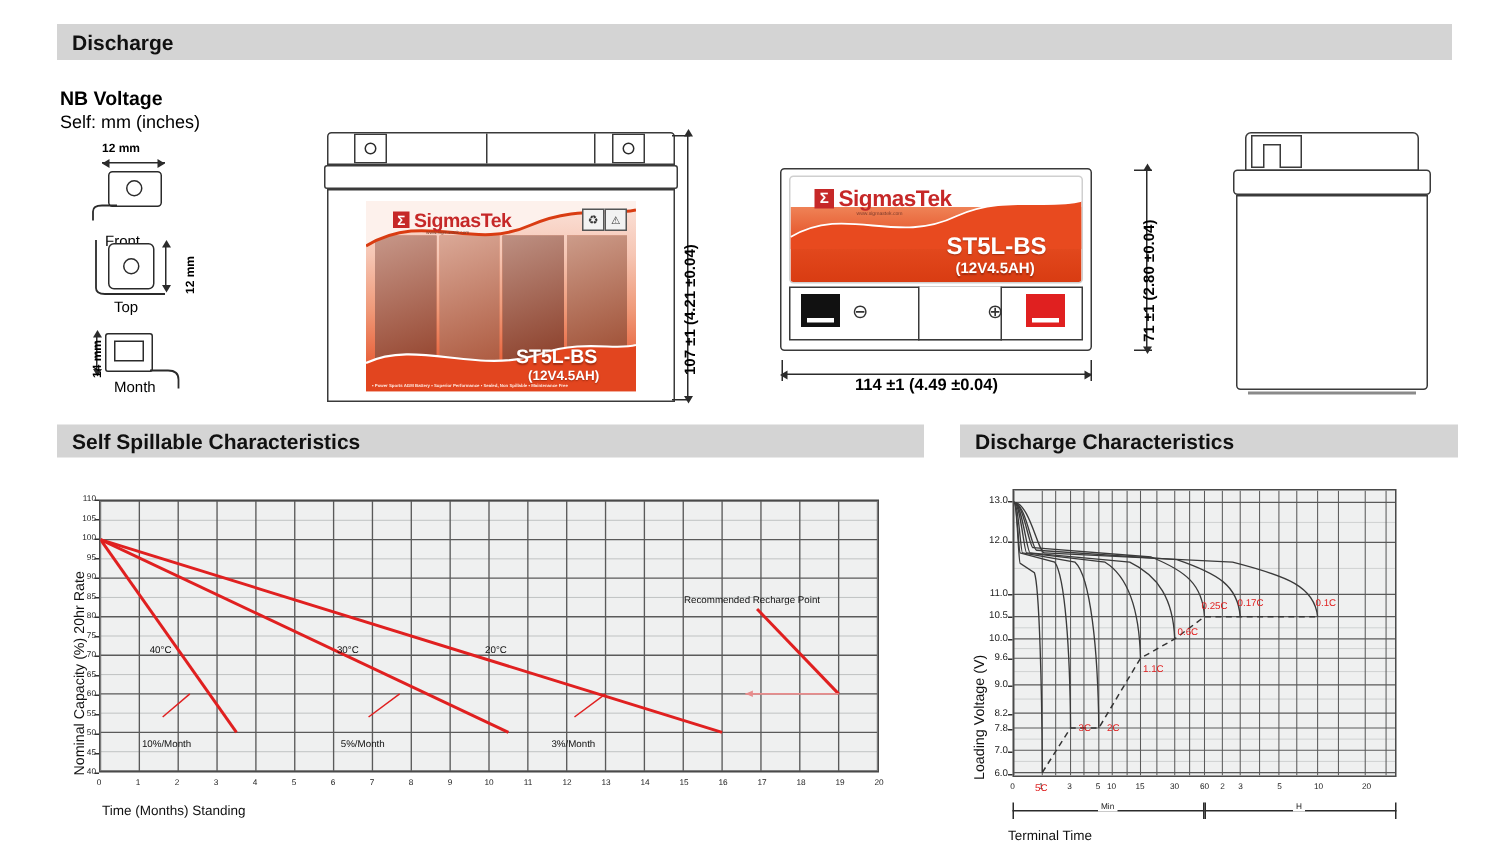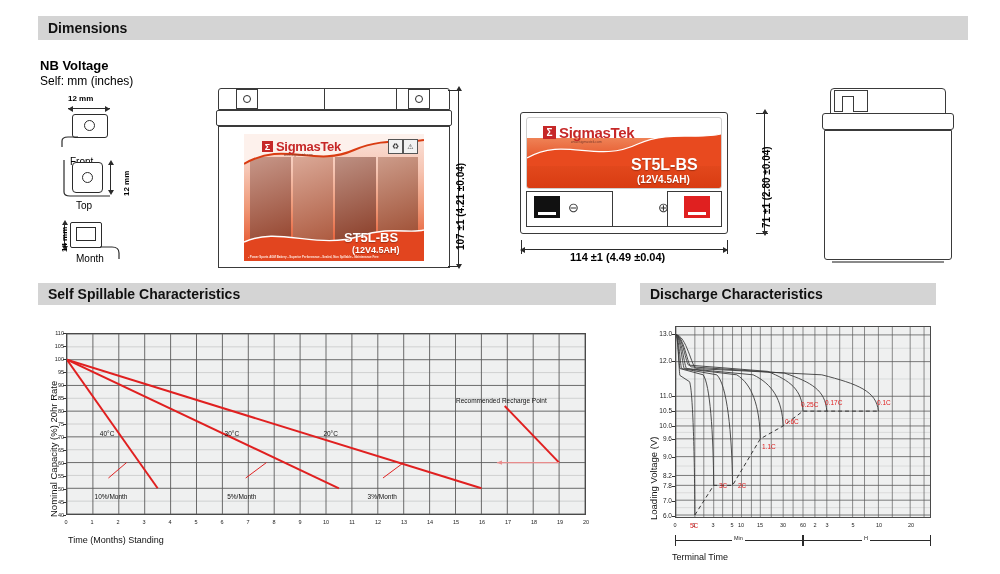--- a/index.html
+++ b/index.html
@@ -73,21 +73,21 @@
   .axis-title{position:absolute;font-size:9px;color:#111;white-space:nowrap;}
   .vaxis-title{position:absolute;font-size:9.5px;color:#111;white-space:nowrap;transform-origin:0 0;transform:rotate(-90deg);}
   .ann{position:absolute;font-size:6.5px;color:#111;white-space:nowrap;}
   .crate{position:absolute;font-size:6.5px;color:#e02020;white-space:nowrap;}
   svg{overflow:visible;}
 </style>
 </head>
 <body>
 
 <div class="section-bar" style="left:38px;top:16px;width:930px;height:24px;">
-  <span>Dimensions</span>
+  <span>Discharge</span>
 </div>
 
 <div class="txt lbl-bold" style="left:40px;top:58px;font-size:13px;">NB Voltage</div>
 <div class="txt" style="left:40px;top:74px;font-size:12px;">Self: mm (inches)</div>
 
 <div class="txt" style="left:68px;top:94px;font-size:8px;font-weight:bold;">12 mm</div>
 <div class="dim-line" style="left:68px;top:108px;width:42px;height:1px;"></div>
 <div class="arrow ar-l" style="left:68px;top:106px;"></div>
 <div class="arrow ar-r" style="left:105px;top:106px;"></div>
 <div class="term-shape" style="left:72px;top:114px;width:36px;height:24px;"></div>
@@ -225,21 +225,21 @@
   <div class="fv-box" style="left:12px;top:2px;width:34px;height:22px;"></div>
   <div class="fv-box" style="left:20px;top:8px;width:12px;height:16px;border-bottom:none;"></div>
   <div class="fv-box" style="left:0;top:25px;width:132px;height:17px;border-radius:3px;"></div>
   <div class="fv-box" style="left:2px;top:42px;width:128px;height:130px;border-radius:0 0 3px 3px;"></div>
   <div class="fv-line" style="left:10px;top:173px;width:112px;height:2px;background:#8a8a8a;"></div>
 </div>
 
 <div class="section-bar" style="left:38px;top:283px;width:578px;height:22px;">
   <span>Self Spillable Characteristics</span>
 </div>
-<div class="section-bar" style="left:640px;top:283px;width:296px;height:22px;">
+<div class="section-bar" style="left:640px;top:283px;width:332px;height:22px;">
   <span>Discharge Characteristics</span>
 </div>
 
 <div class="chart-wrap" style="left:38px;top:325px;width:560px;height:230px;">
   <div class="vaxis-title" style="left:10px;top:192px;">Nominal Capacity (%) 20hr Rate</div>
   <div class="plot" id="sd-plot" style="left:28px;top:8px;width:520px;height:182px;">
     <svg id="sd-svg" style="position:absolute;left:0;top:0;width:100%;height:100%;" viewBox="0 0 520 182" preserveAspectRatio="none">
         <line x1="0" y1="182" x2="520" y2="182" stroke="#5a5a5a" stroke-width="0.9"></line>
         <line x1="0" y1="169" x2="520" y2="169" stroke="#b9bcbc" stroke-width="0.6"></line>
         <line x1="0" y1="156" x2="520" y2="156" stroke="#5a5a5a" stroke-width="0.9"></line>

